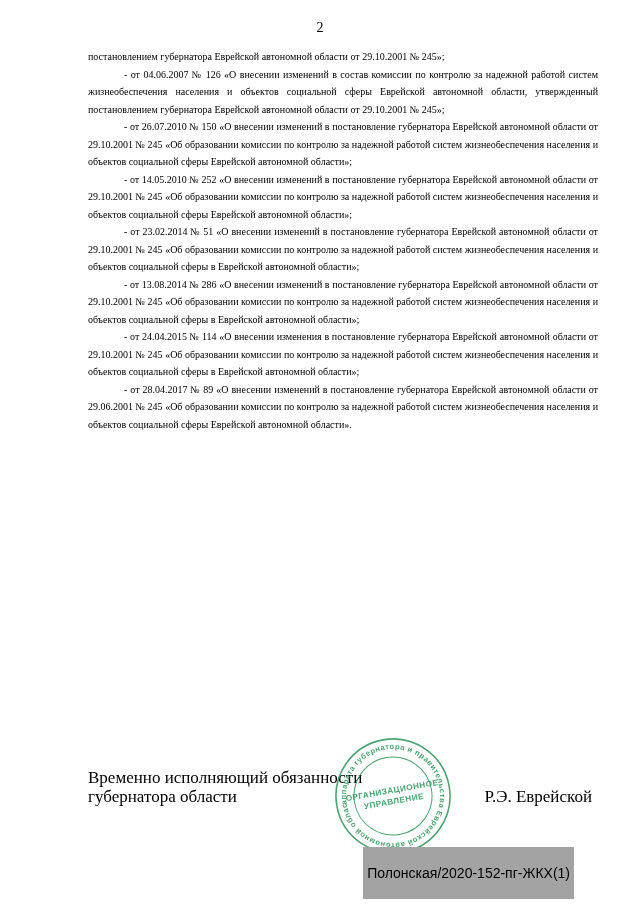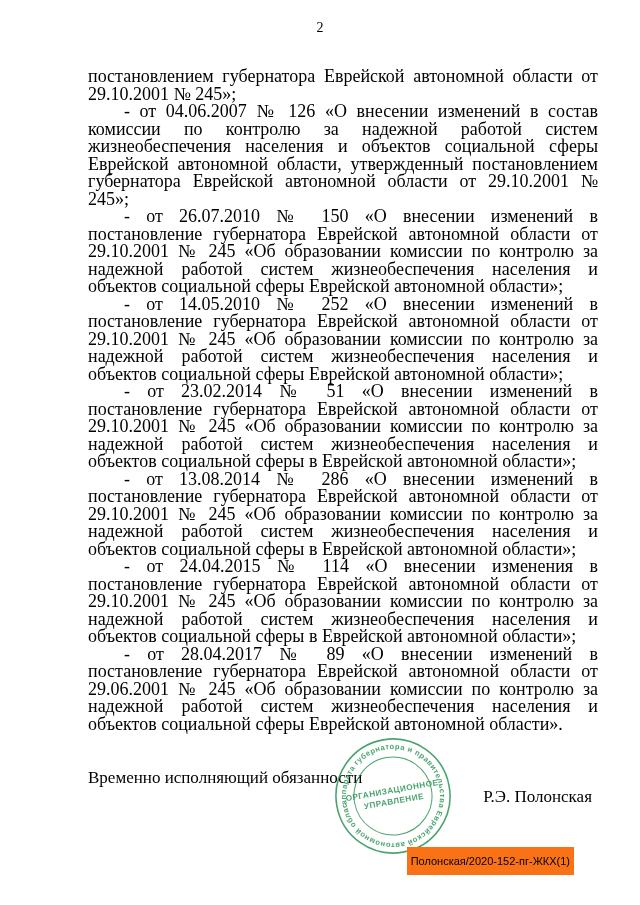--- a/index.html
+++ b/index.html
@@ -19,24 +19,23 @@
     left: 0;
     right: 0;
     text-align: center;
     font-size: 14px;
   }
   .text-block {
     position: absolute;
     top: 48px;
     left: 88px;
     width: 510px;
-    font-size: 18px;
+    font-size: 10px;
     line-height: 17.5px;
     text-align: justify;
-    margin-top: 20px;
   }
   .para { text-indent: 36px; }
   .para.no-indent { text-indent: 0; }
   .signature-block {
     position: absolute;
     top: 768px;
     left: 88px;
     width: 504px;
     font-size: 17px;
     line-height: 19px;
@@ -59,24 +58,24 @@
   .stamp text {
     font-family: "Liberation Sans", sans-serif;
     font-weight: bold;
     letter-spacing: 0.5px;
   }
   .footer-code {
     position: absolute;
     top: 847px;
     right: 66px;
     font-family: "Liberation Sans", "DejaVu Sans", sans-serif;
-    font-size: 11px;
+    font-size: 14px;
     color: #000000;
-    background: #f97316;
-    padding: 8px 4px;
+    background: #a3a3a3;
+    padding: 18px 4px;
     white-space: nowrap;
   }
 </style>
 </head>
 <body>
 
 <div class="page">
 
   <div class="page-number">2</div>
 
@@ -87,22 +86,23 @@
     <p class="para">- от 14.05.2010 № 252 «О внесении изменений в постановление губернатора Еврейской автономной области от 29.10.2001 № 245 «Об образовании комиссии по контролю за надежной работой систем жизнеобеспечения населения и объектов социальной сферы Еврейской автономной области»;</p>
     <p class="para">- от 23.02.2014 № 51 «О внесении изменений в постановление губернатора Еврейской автономной области от 29.10.2001 № 245 «Об образовании комиссии по контролю за надежной работой систем жизнеобеспечения населения и объектов социальной сферы в Еврейской автономной области»;</p>
     <p class="para">- от 13.08.2014 № 286 «О внесении изменений в постановление губернатора Еврейской автономной области от 29.10.2001 № 245 «Об образовании комиссии по контролю за надежной работой систем жизнеобеспечения населения и объектов социальной сферы в Еврейской автономной области»;</p>
     <p class="para">- от 24.04.2015 № 114 «О внесении изменения в постановление губернатора Еврейской автономной области от 29.10.2001 № 245 «Об образовании комиссии по контролю за надежной работой систем жизнеобеспечения населения и объектов социальной сферы в Еврейской автономной области»;</p>
     <p class="para">- от 28.04.2017 № 89 «О внесении изменений в постановление губернатора Еврейской автономной области от 29.06.2001 № 245 «Об образовании комиссии по контролю за надежной работой систем жизнеобеспечения населения и объектов социальной сферы Еврейской автономной области».</p>
   </div>
 
   <div class="signature-block">
     <div class="sig-left">
       <div>Временно исполняющий обязанности</div>
+      <div>губернатора области</div>
     </div>
-    <div class="sig-right">Р.Э. Полонская</div>
+    <div class="sig-right">Р.Э. Еврейской</div>
   </div>
 
   <svg class="stamp" viewBox="0 0 120 120" aria-hidden="true">
     <defs>
       <path id="stamp-ring-path" d="M 60,60 m -47,0 a 47,47 0 1,1 94,0 a 47,47 0 1,1 -94,0"></path>
     </defs>
     <circle cx="60" cy="60" r="57" fill="none" stroke="currentColor" stroke-width="1.6"></circle>
     <circle cx="60" cy="60" r="39" fill="none" stroke="currentColor" stroke-width="1"></circle>
     <text font-size="7.6" fill="currentColor">
       <textPath href="#stamp-ring-path" xlink:href="#stamp-ring-path" startOffset="0">аппарата губернатора и правительства Еврейской автономной области ✳</textPath>

